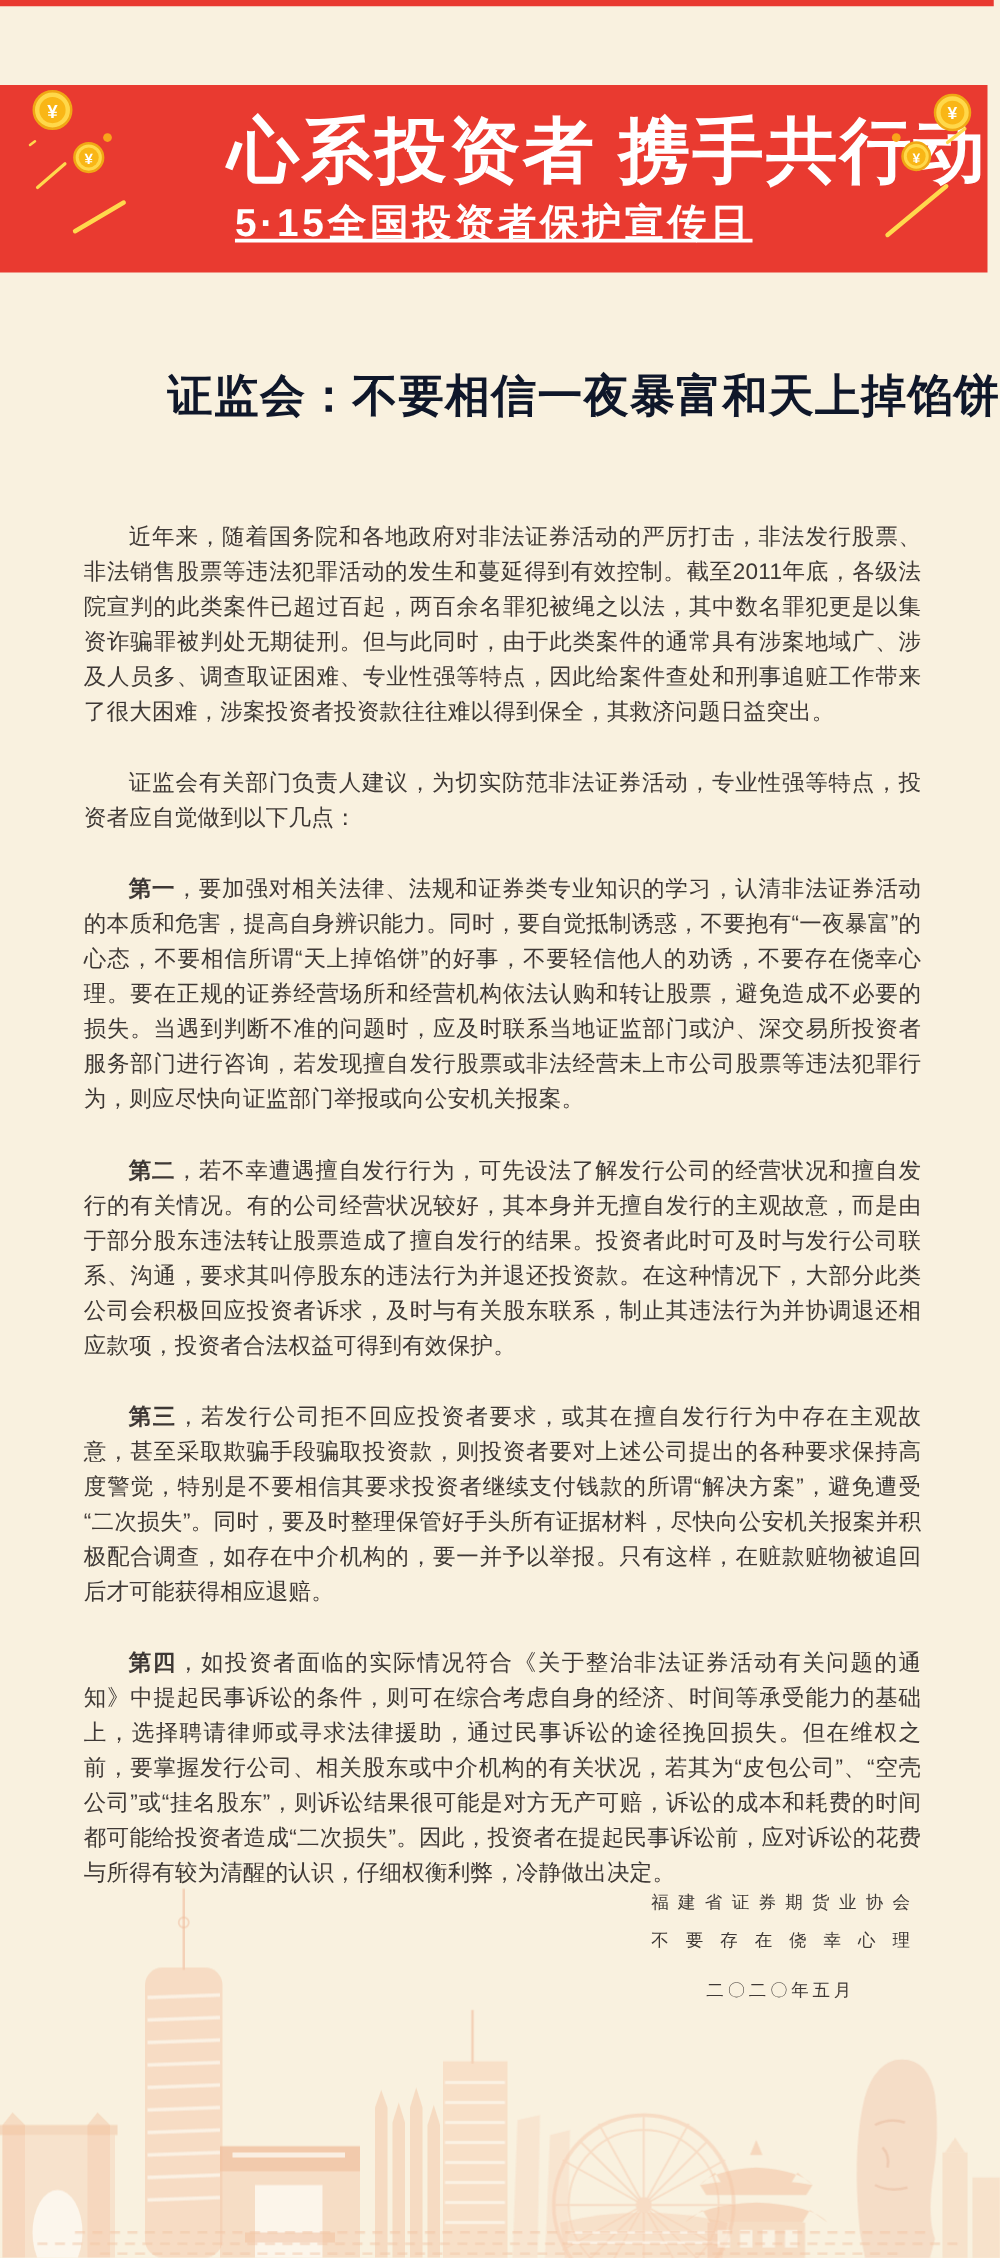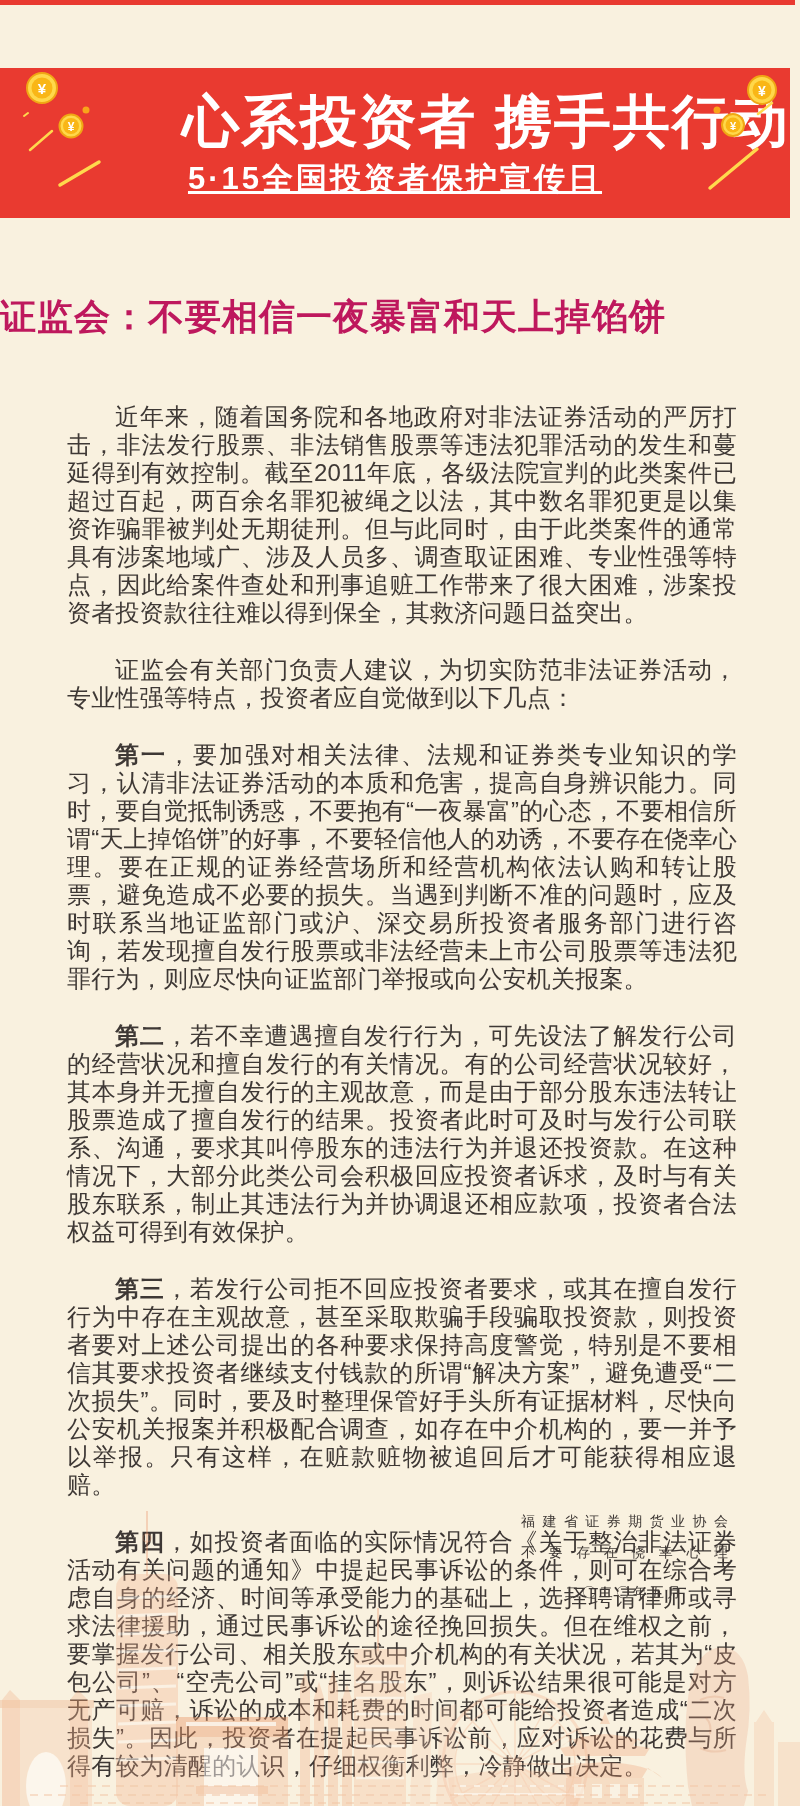--- a/index.html
+++ b/index.html
@@ -38,34 +38,34 @@
   .banner-decor{
     position:absolute;top:0;left:0;width:790px;height:150px;
     pointer-events:none;
   }
   .banner-decor text{
     font-weight:bold;fill:#ffffff;
   }
   
   .headline{
     position:absolute;top:293px;left:0;width:800px;
-    text-align:left;
-    color:#be185d;
+    text-align:right;
+    color:#0f172a;
     font-size:36px;line-height:48px;
     font-weight:900;letter-spacing:1px;
     white-space:nowrap;
   }
   
   .content{
     position:absolute;top:399px;left:67px;width:670px;
     color:#3e3835;
   }
   .content p{
-    margin:4px 0 29px 0;
-    font-size:24px;line-height:28px;
+    margin:16px 0 29px 0;
+    font-size:18px;line-height:28px;
     text-align:justify;
     text-indent:2em;
     letter-spacing:0.2px;
   }
   .content p b{font-weight:bold;}
   
   .signature{
     position:absolute;top:1506px;right:72px;width:207px;
     color:#3e3835;
     font-size:14px;

